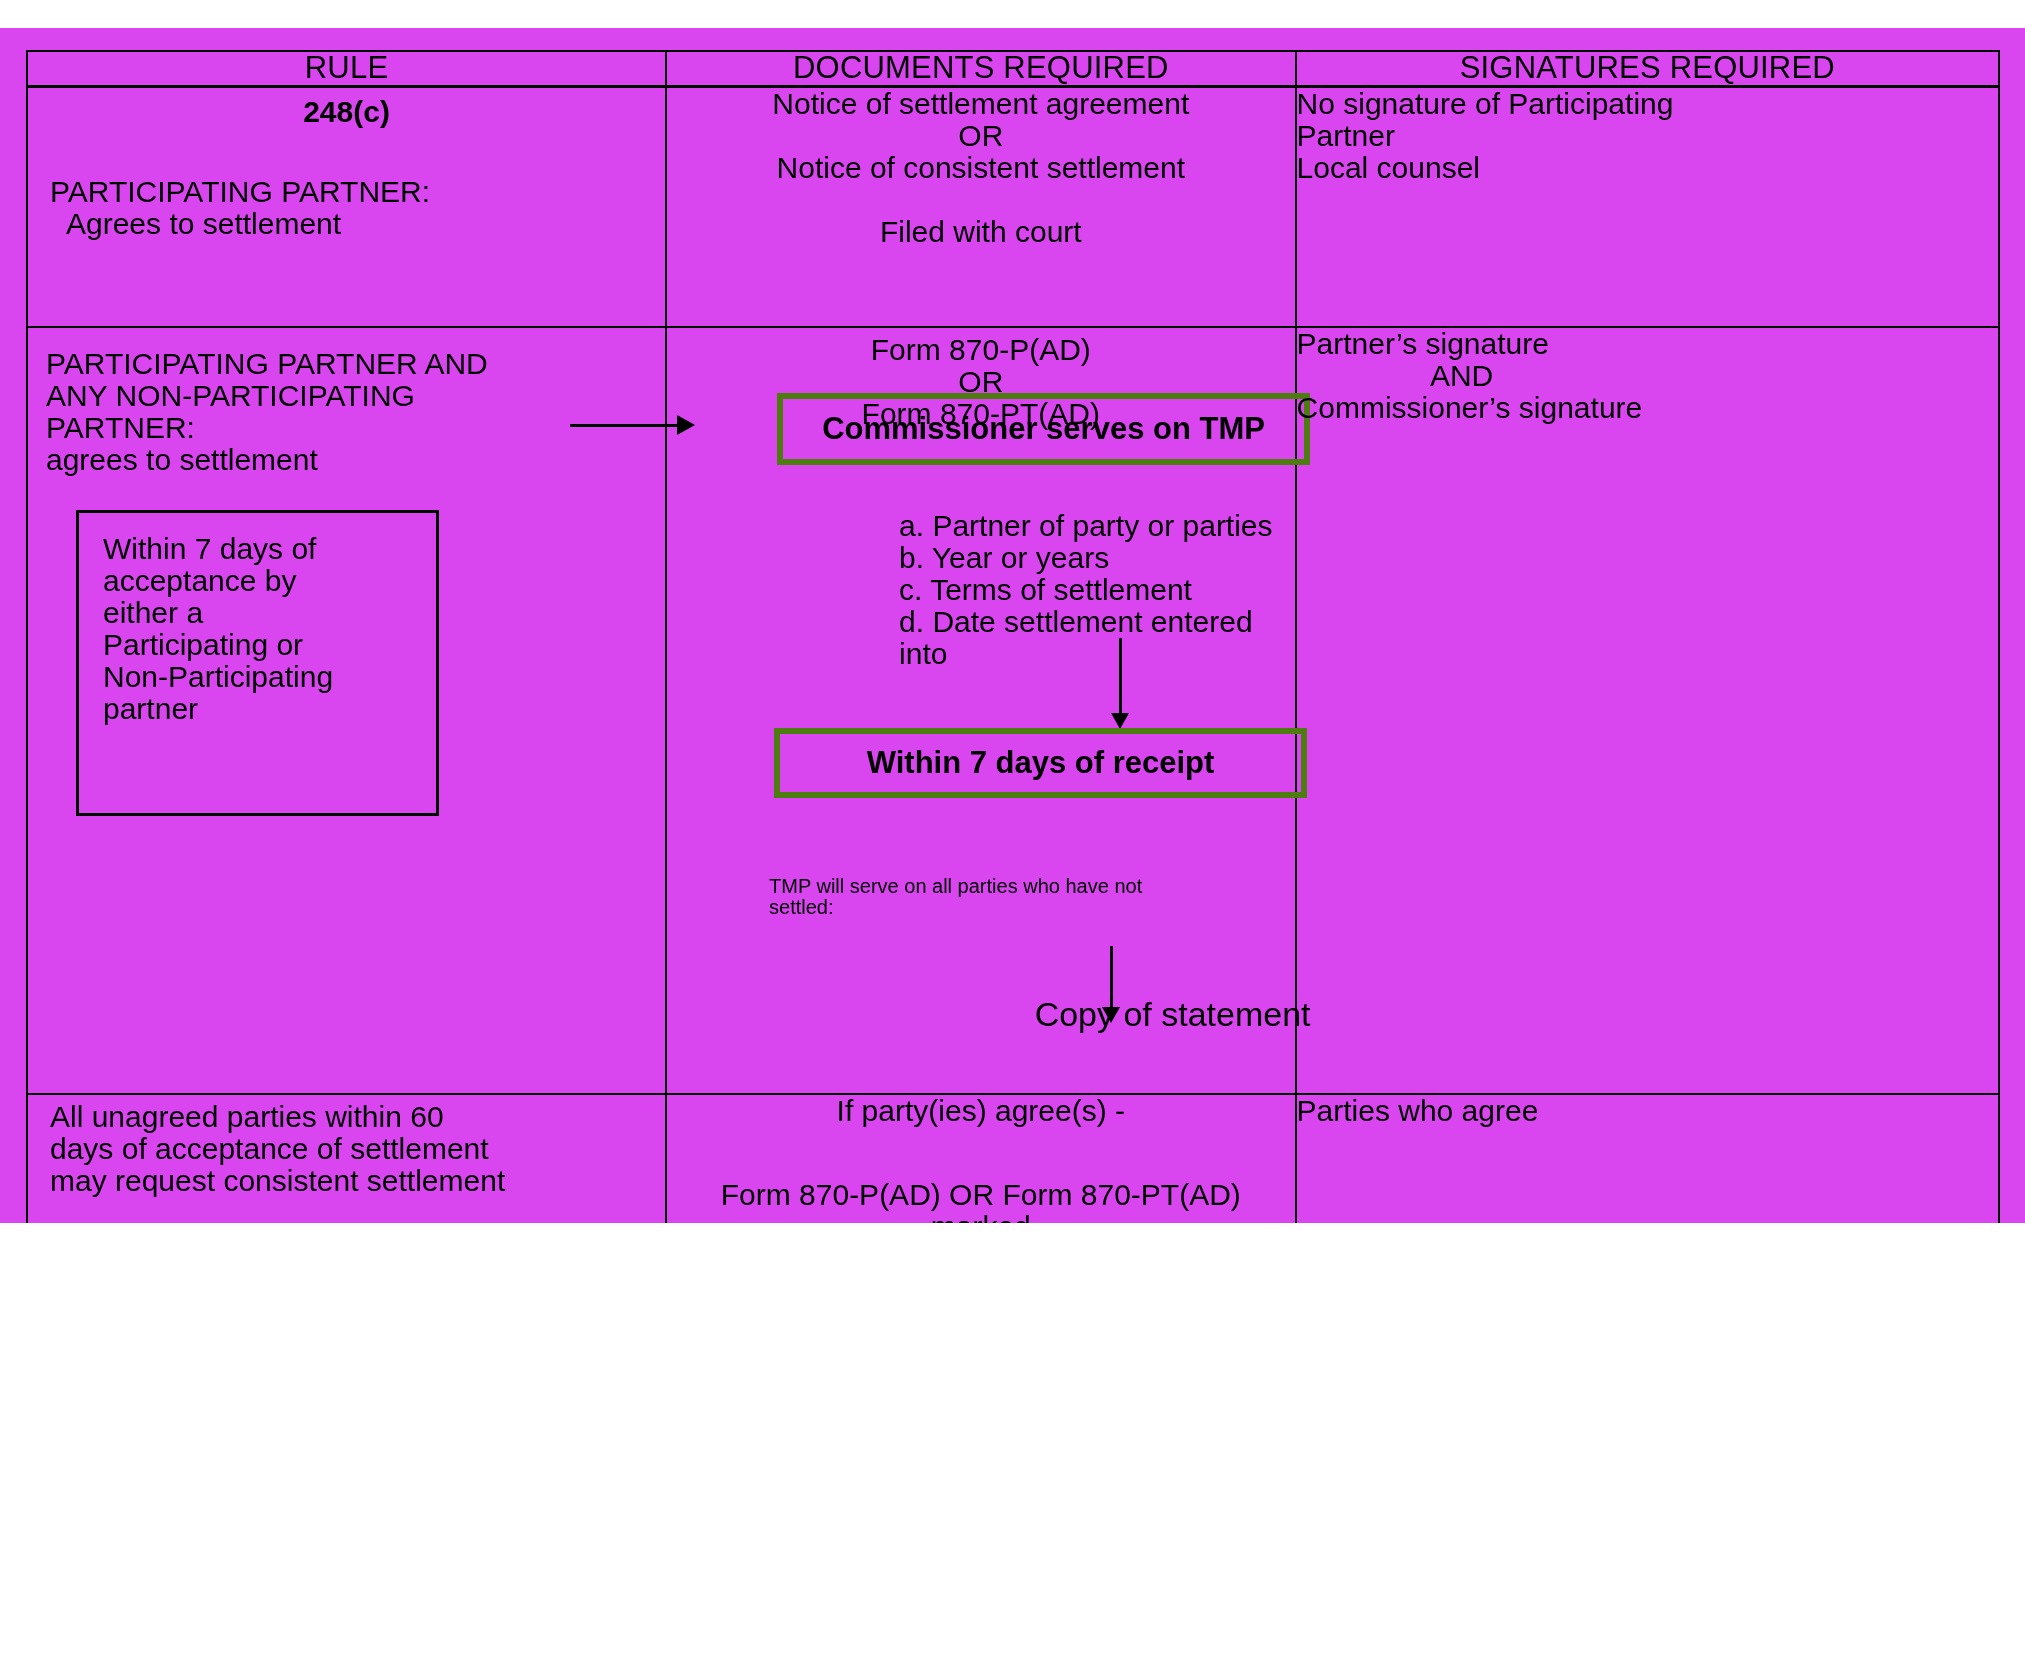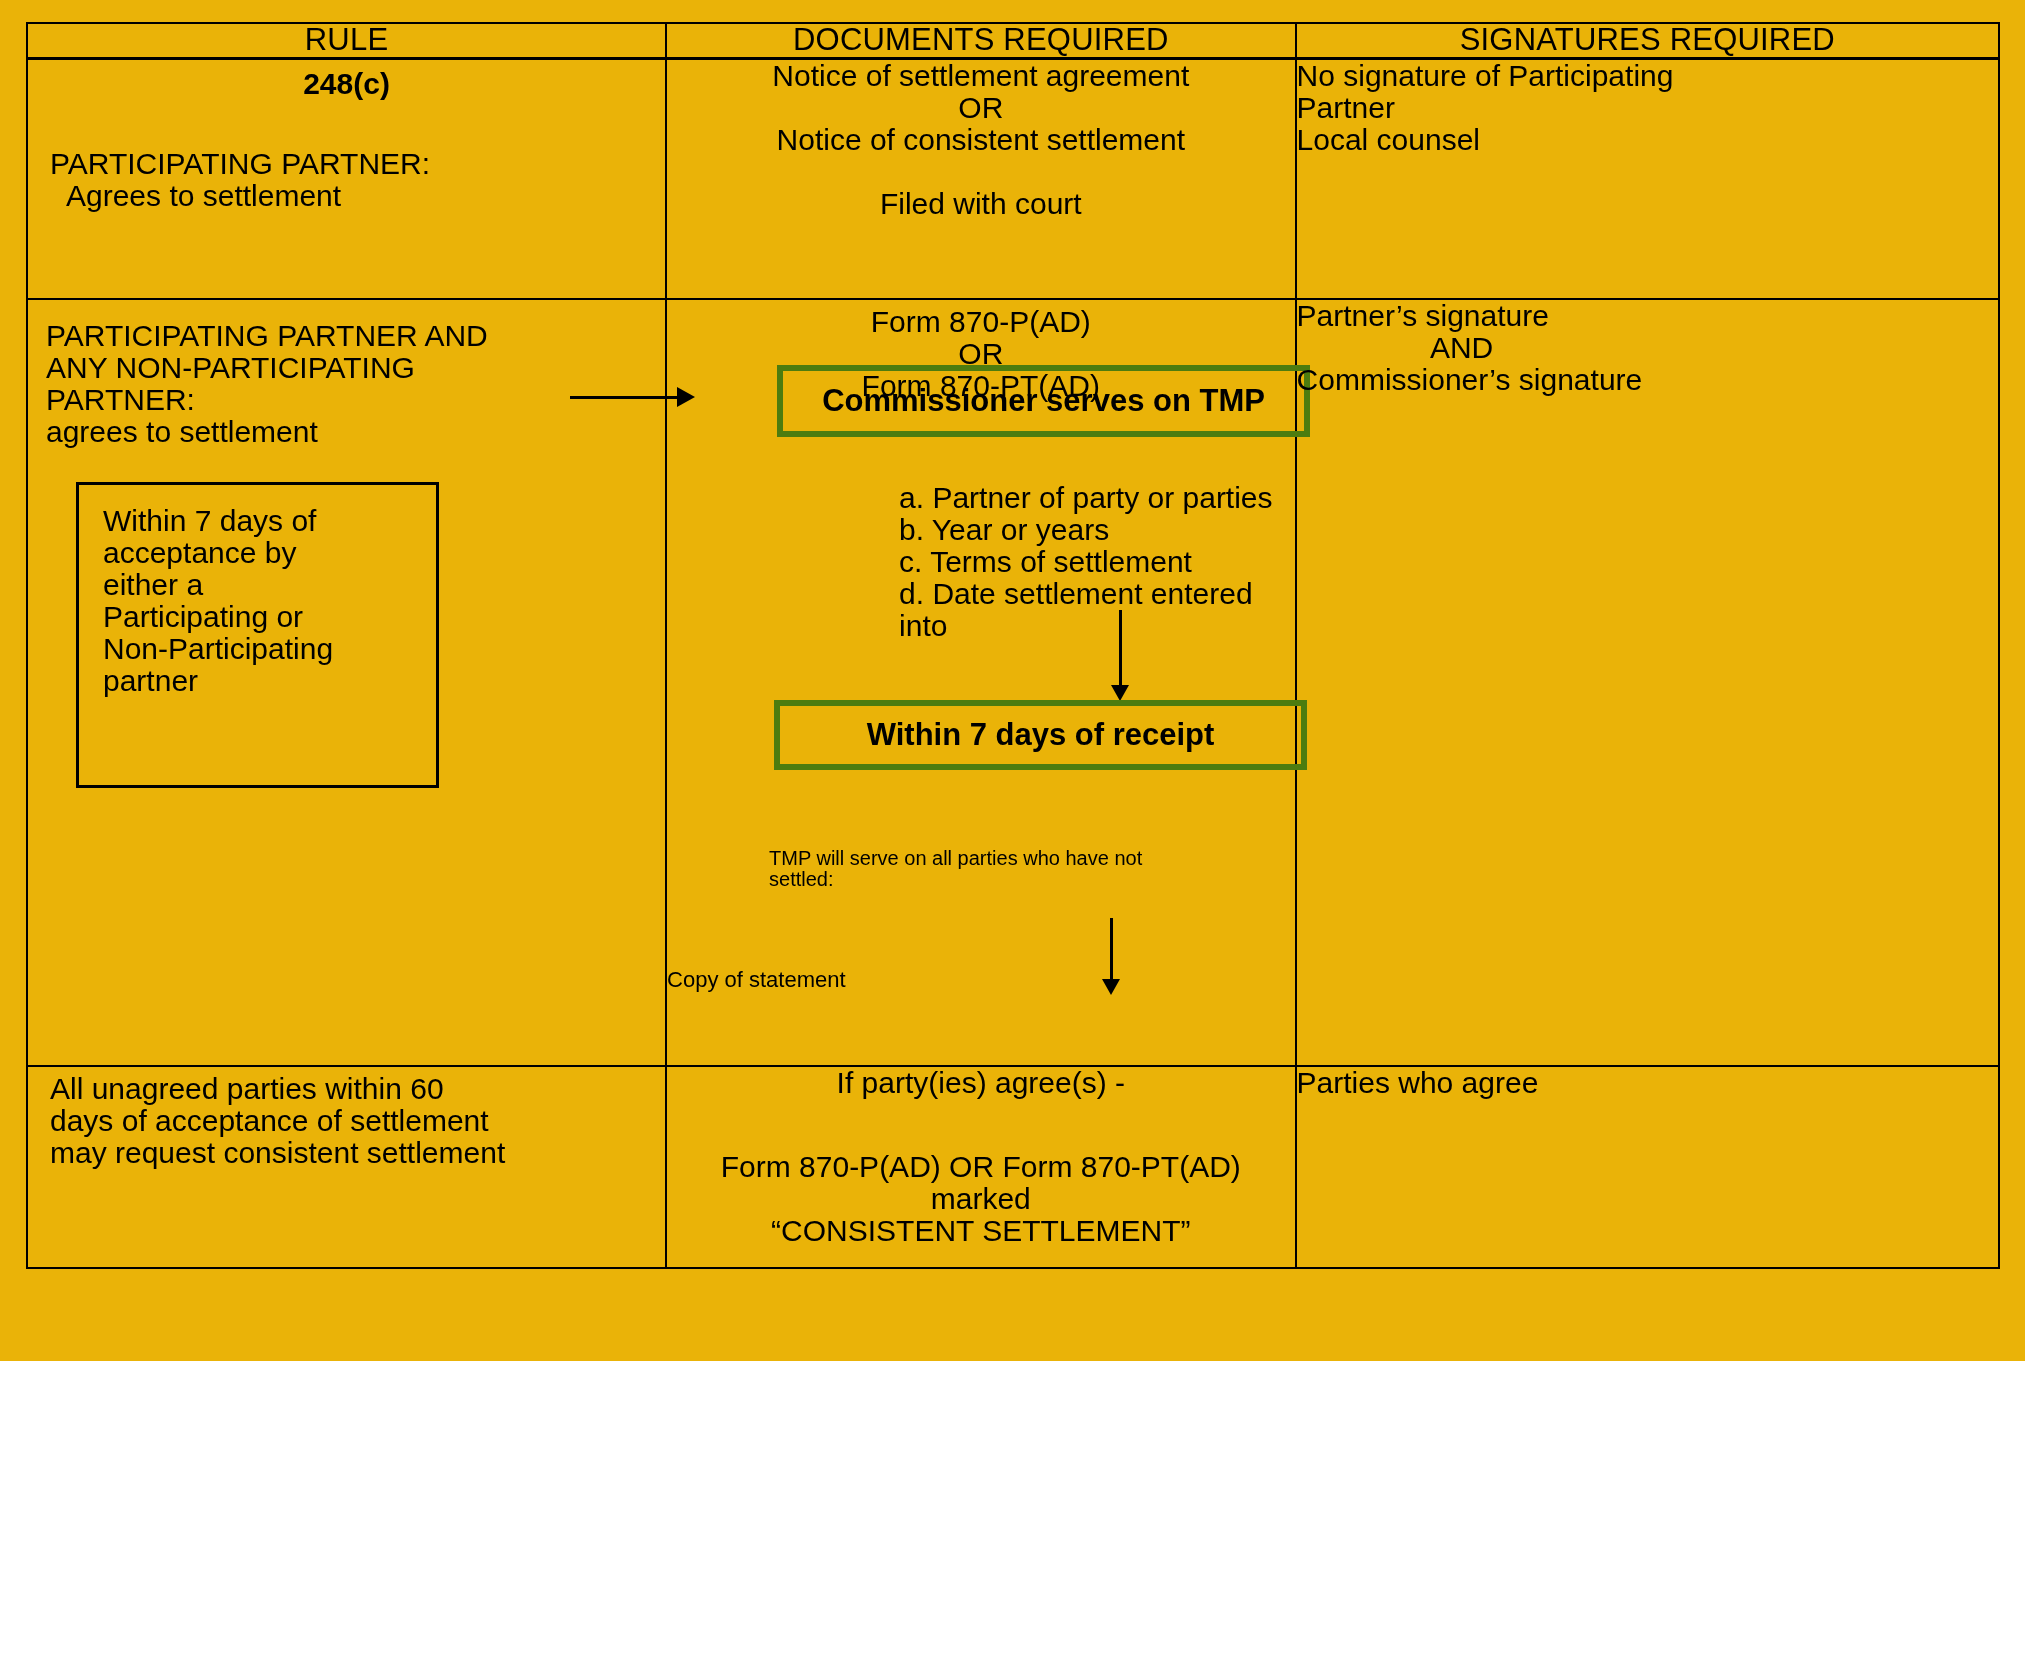--- a/index.html
+++ b/index.html
@@ -8,23 +8,24 @@
     padding: 0;
     background: #ffffff;
   }
   body {
     font-family: "Liberation Sans", sans-serif;
     color: #000000;
   }
   #page {
     position: relative;
     width: 2025px;
-    height: 1361px;
-    background: #eab308;
+    height: 1195px;
+    background: #d946ef;
     overflow: hidden;
+    margin-top: 28px;
   }
 
   
   .doc-table {
     position: absolute;
     left: 26px;
     top: 22px;
     width: 1974px;
     border-collapse: collapse;
     table-layout: fixed;
@@ -146,25 +147,25 @@
     position: absolute;
     left: 102px;
     top: 548px;
     font-size: 20px;
     line-height: 1.07;
     width: 540px;
   }
 
   .copy-stmt {
     position: absolute;
-    left: 0;
+    left: 16px;
     top: 668px;
     width: 100%;
-    text-align: left;
-    font-size: 22px;
+    text-align: right;
+    font-size: 34px;
   }
 
   
   .arrow-h {
     position: absolute;
     left: -97px;
     top: 96px;
     width: 108px;
     height: 3px;
     background: #000000;

